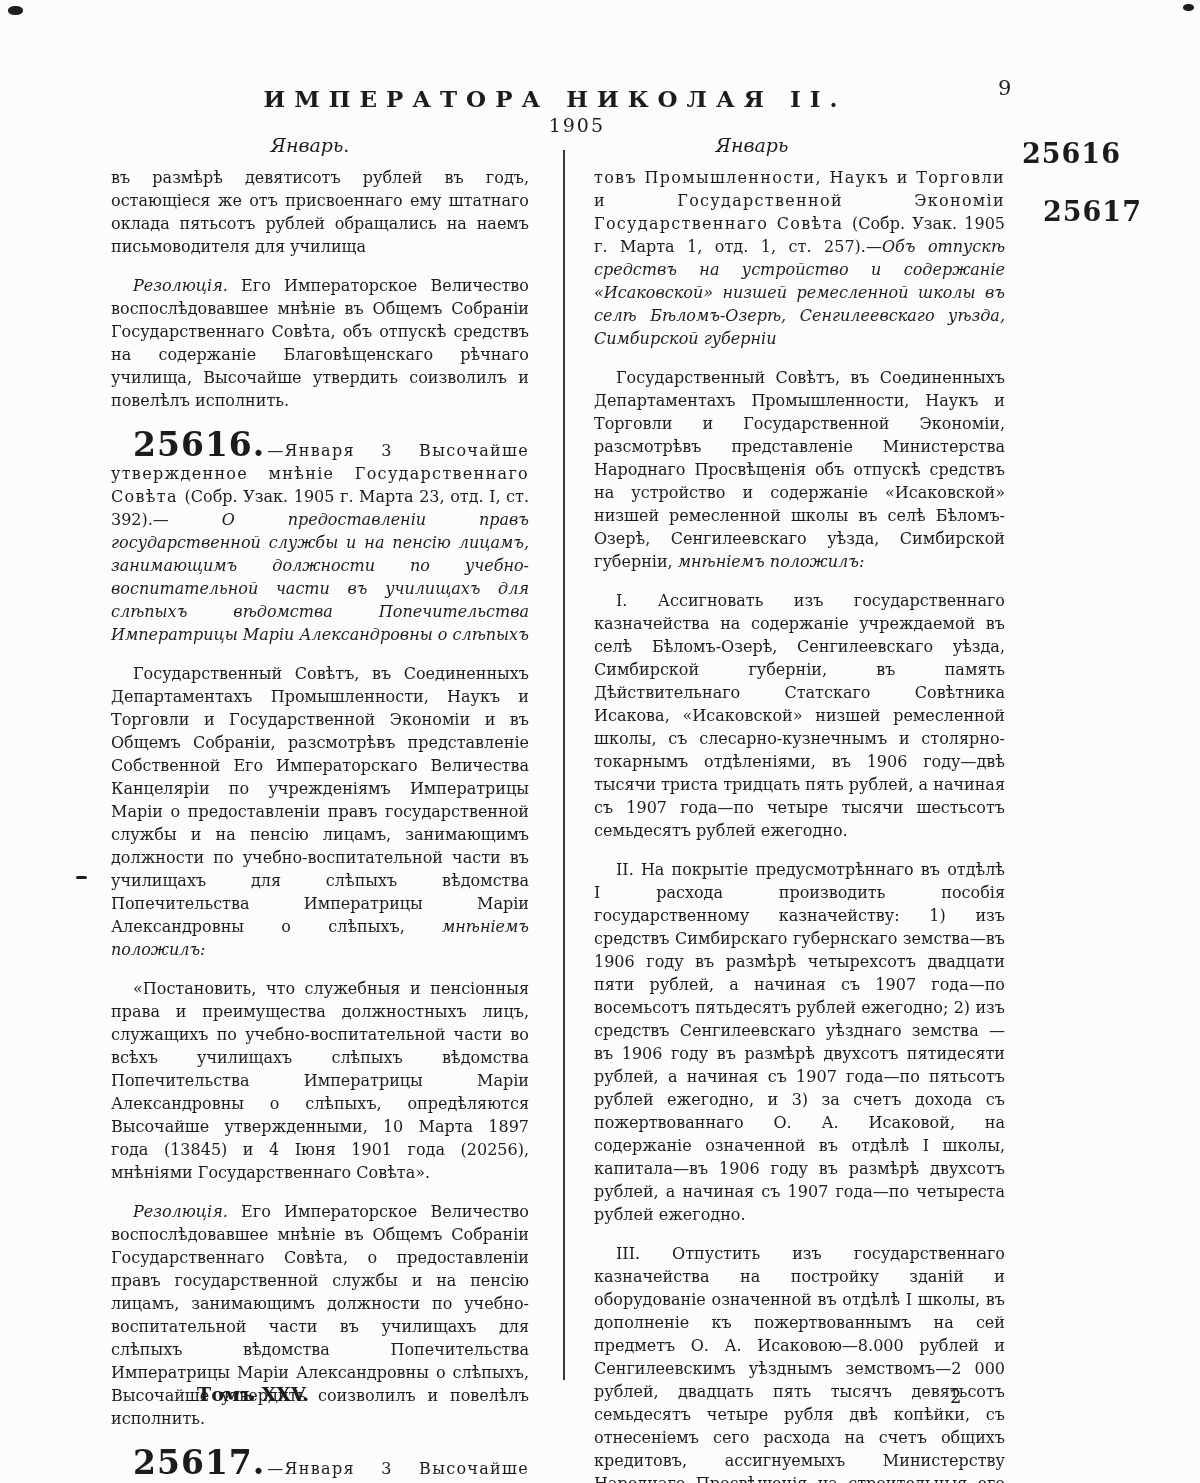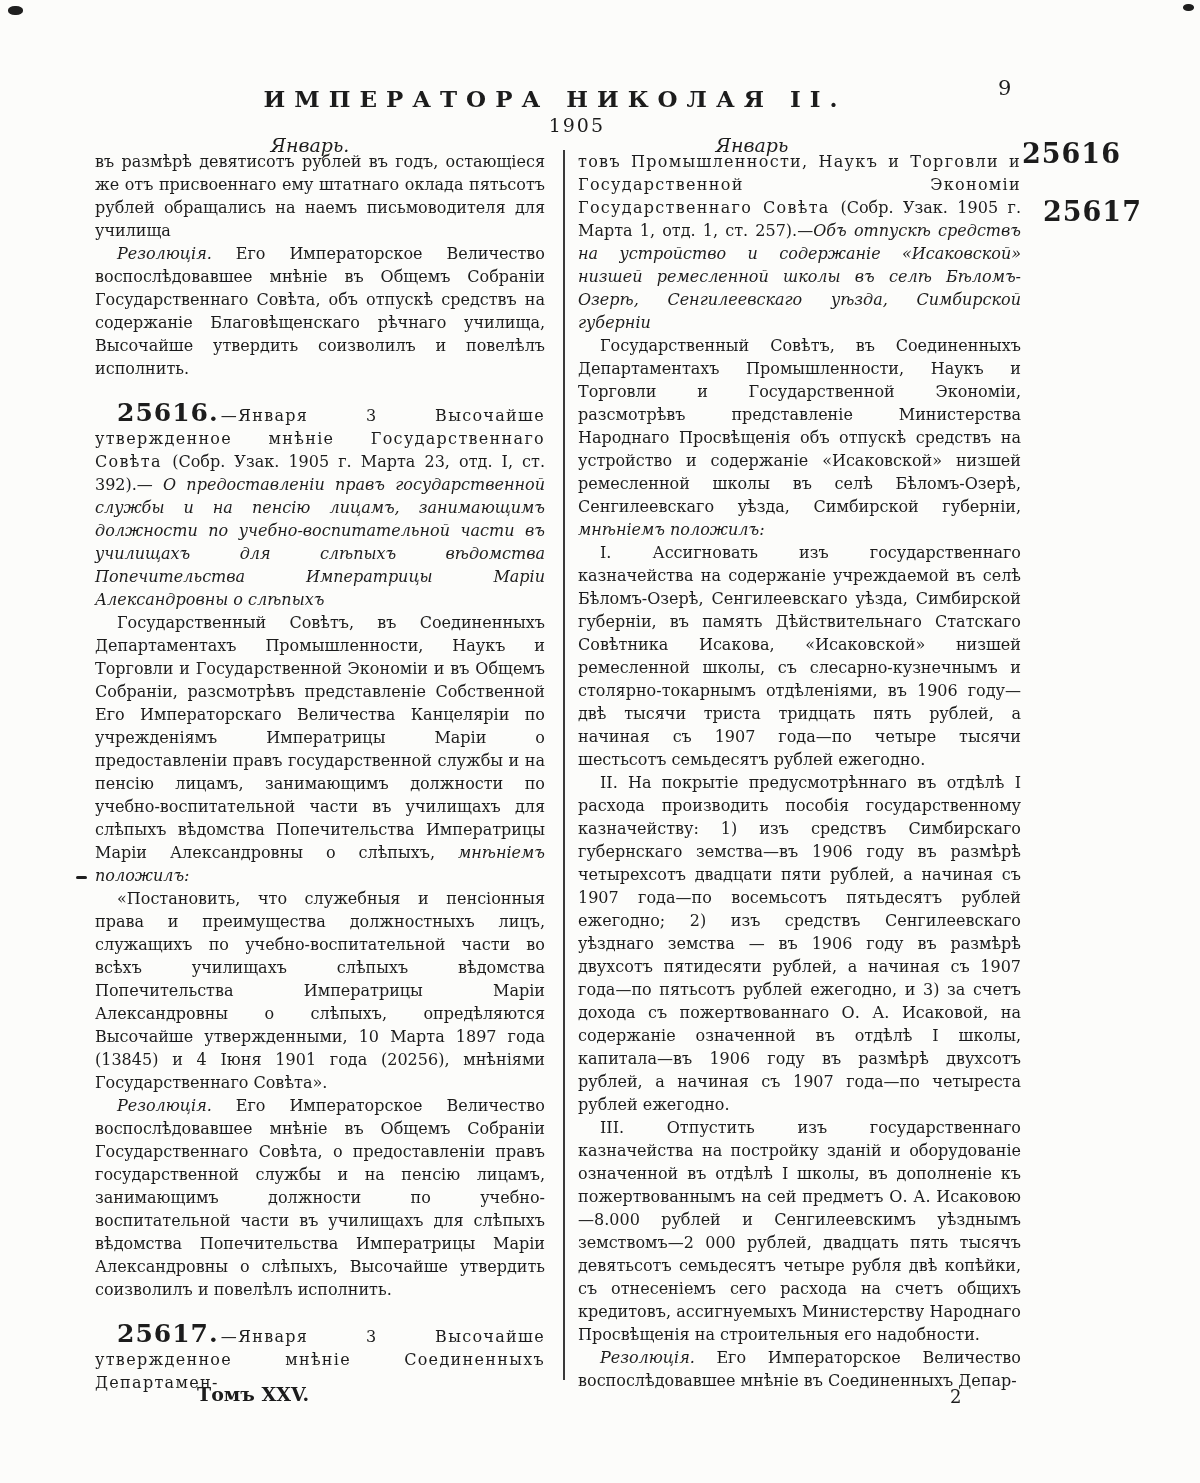--- a/index.html
+++ b/index.html
@@ -32,25 +32,25 @@
     text-align: justify;
   }
   .col-left  { left: 95px;  width: 450px; }
   .col-right { left: 578px; width: 443px; }
 
   .divider {
     position: absolute; left: 563px; top: 150px;
     width: 2px; height: 1230px; background: #3a3a3a;
   }
 
-  p { margin: 0; text-indent: 22px; }
+  p { margin: 16px; text-indent: 22px; }
   p.no-indent { text-indent: 0; }
   p.space-before { margin-top: 21px; }
 
-  .entry-num { font-size: 25px; font-weight: bold; line-height: 23px; letter-spacing: 1px; padding-right: 2px; }
+  .entry-num { font-size: 33px; font-weight: bold; line-height: 23px; letter-spacing: 1px; padding-right: 2px; }
   .sparse { letter-spacing: 1.3px; }
   .it { font-style: italic; }
 
   .margin-num {
     position: absolute; left: 1022px;
     font-size: 27px; font-weight: bold; letter-spacing: 1px;
   }
   .mn1 { top: 138px; text-align: center; }
   .mn2 { top: 196px; margin-left: 21px; }
 

